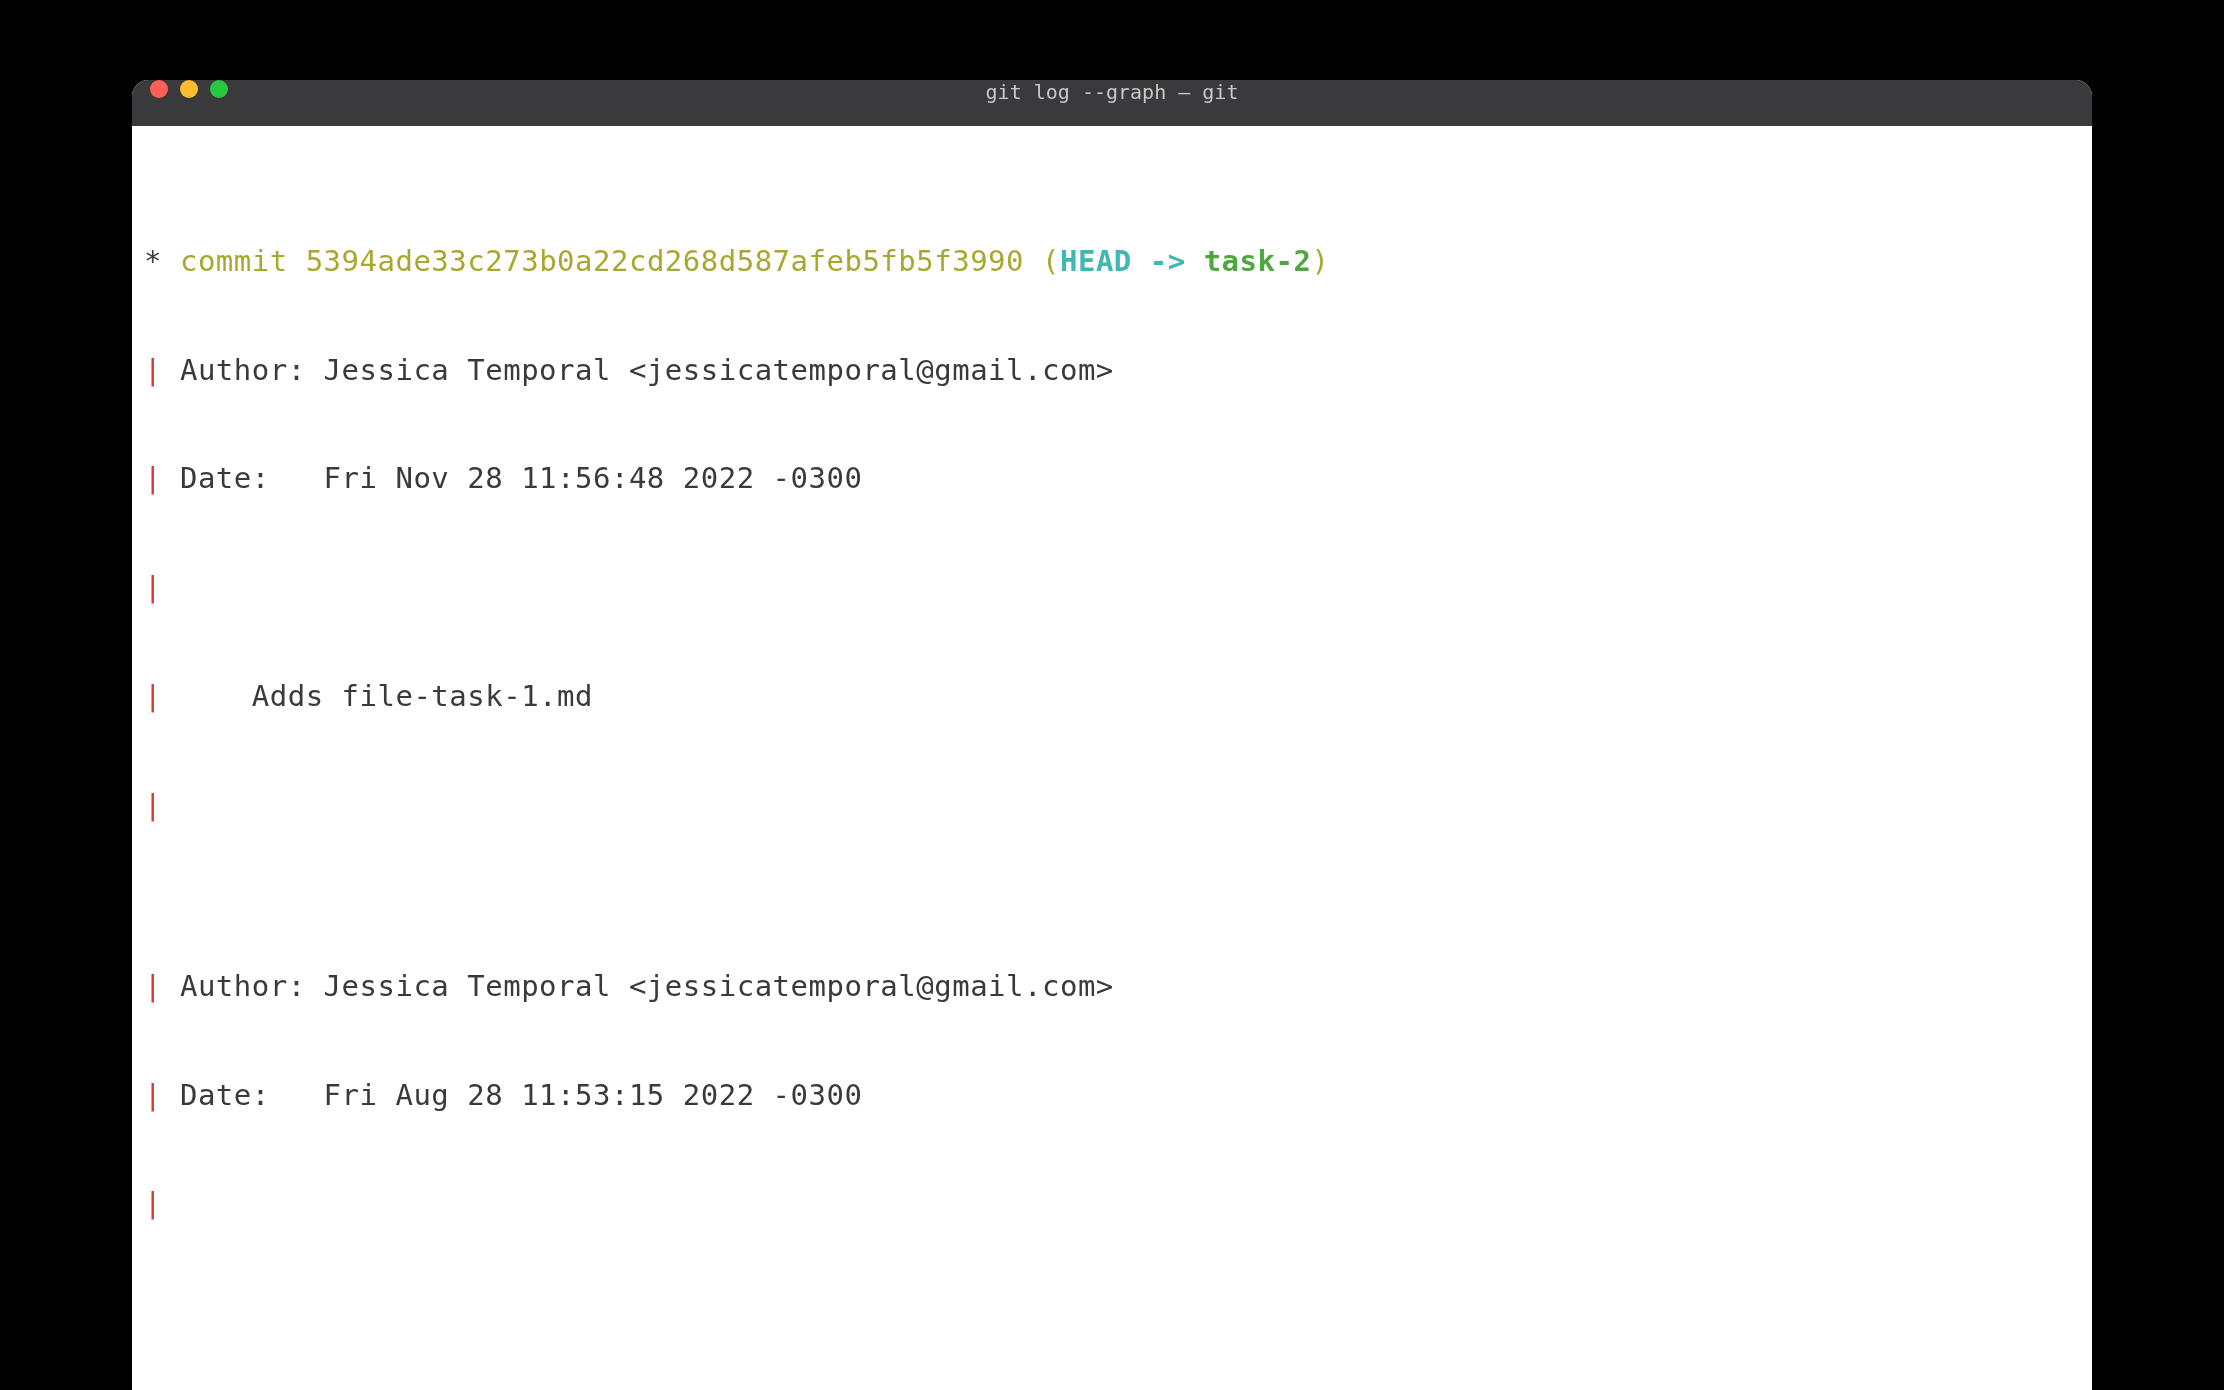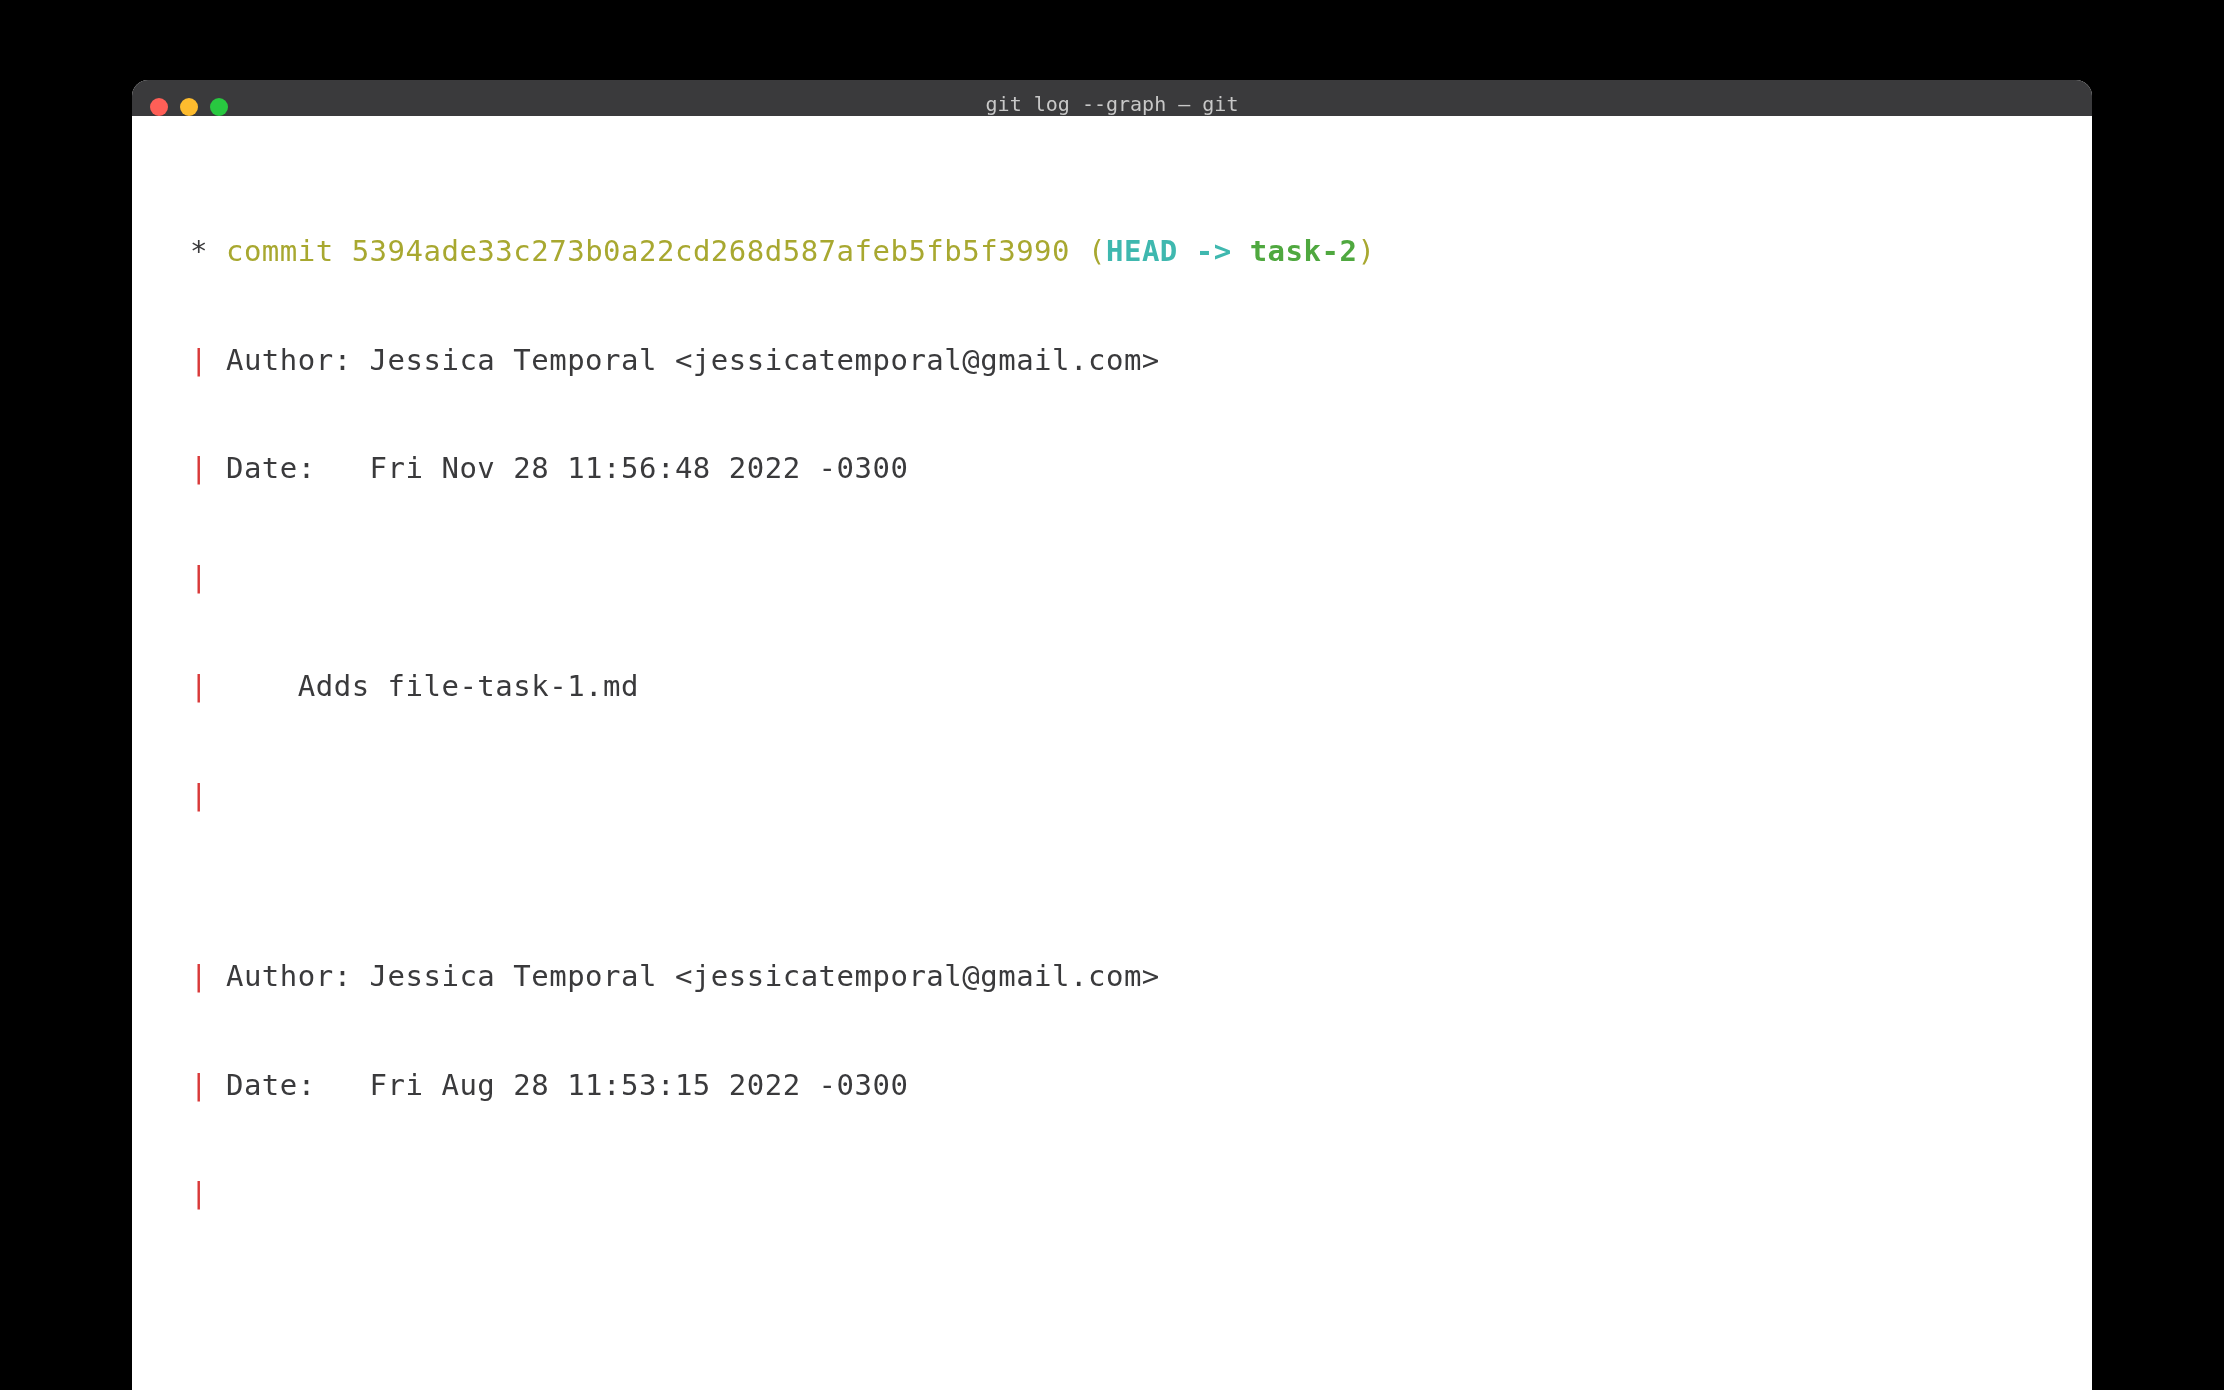--- a/index.html
+++ b/index.html
@@ -22,23 +22,23 @@
     .terminal-window {
       width: 1960px;
       background: #fff;
       border-radius: 16px;
       overflow: hidden;
       box-shadow: 0 30px 80px rgba(0,0,0,0.5);
     }
     
     .title-bar {
       background: #3a3a3c;
-      height: 36px;
+      height: 46px;
       display: flex;
-      align-items: flex-end;
+      align-items: flex-start;
       padding: 0 18px;
       position: relative;
     }
     
     .traffic-lights {
       display: flex;
       gap: 12px;
       align-items: center;
     }
     
@@ -67,21 +67,20 @@
       font-size: 29px;
       line-height: 1.25;
       color: #3a3a3c;
       font-weight: 500;
       white-space: pre;
       letter-spacing: 0.5px;
     }
     
     .line {
       padding: 0 12px;
-      margin-left: 46px;
     }
     
     .graph-star { color: #3a3a3c; }
     .graph-pipe { color: #d93939; }
     .commit-yellow { color: #a8a830; }
     .paren { color: #a8a830; }
     .head-cyan { color: #3fb8af; font-weight: 600; }
     .branch-green { color: #4fa83f; font-weight: 600; }
   </style>
 </head>

